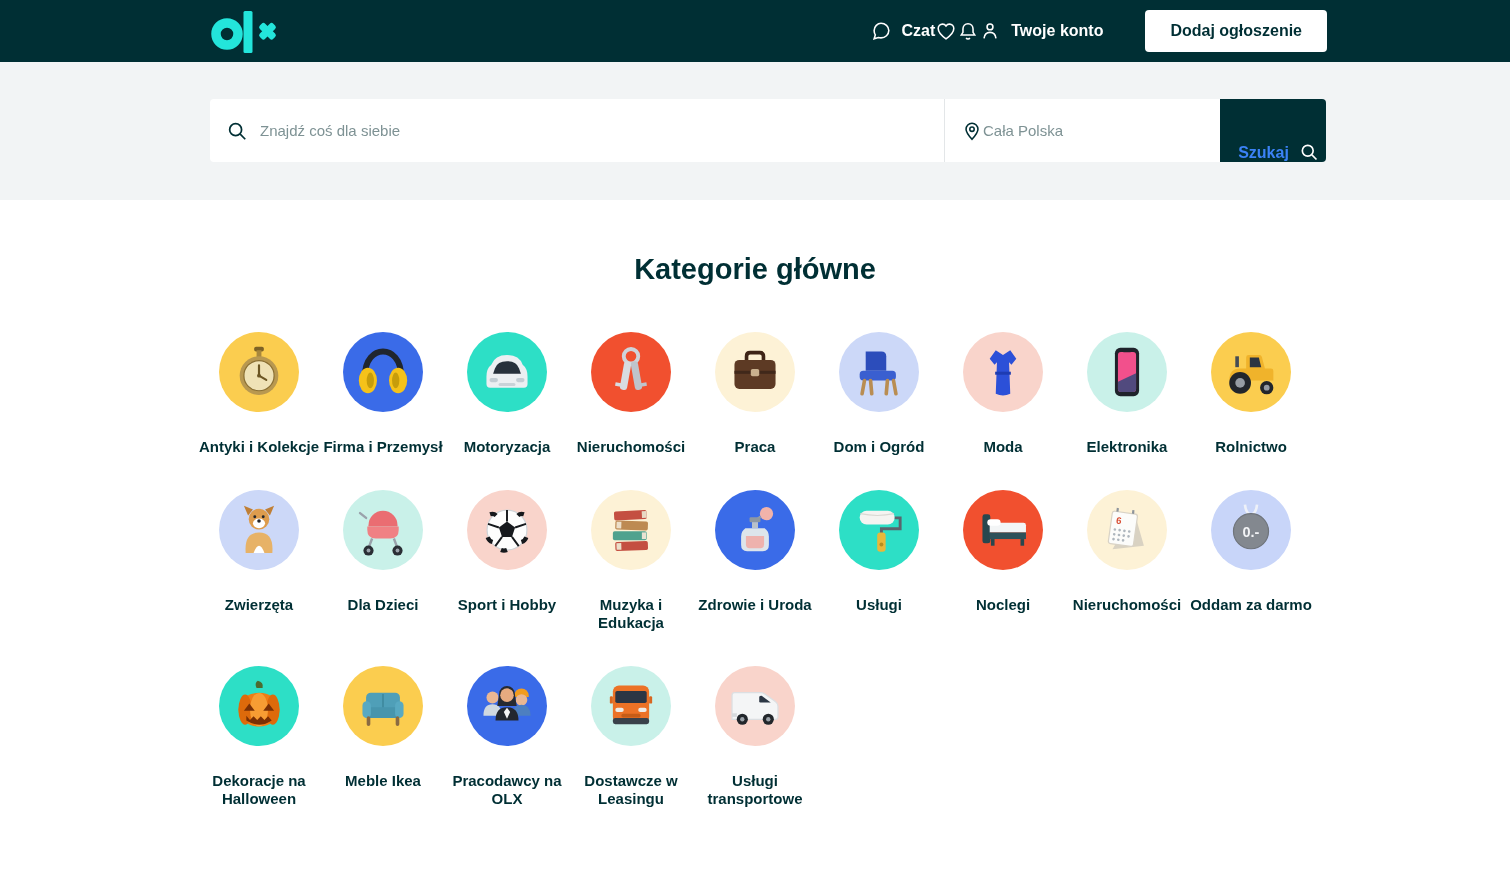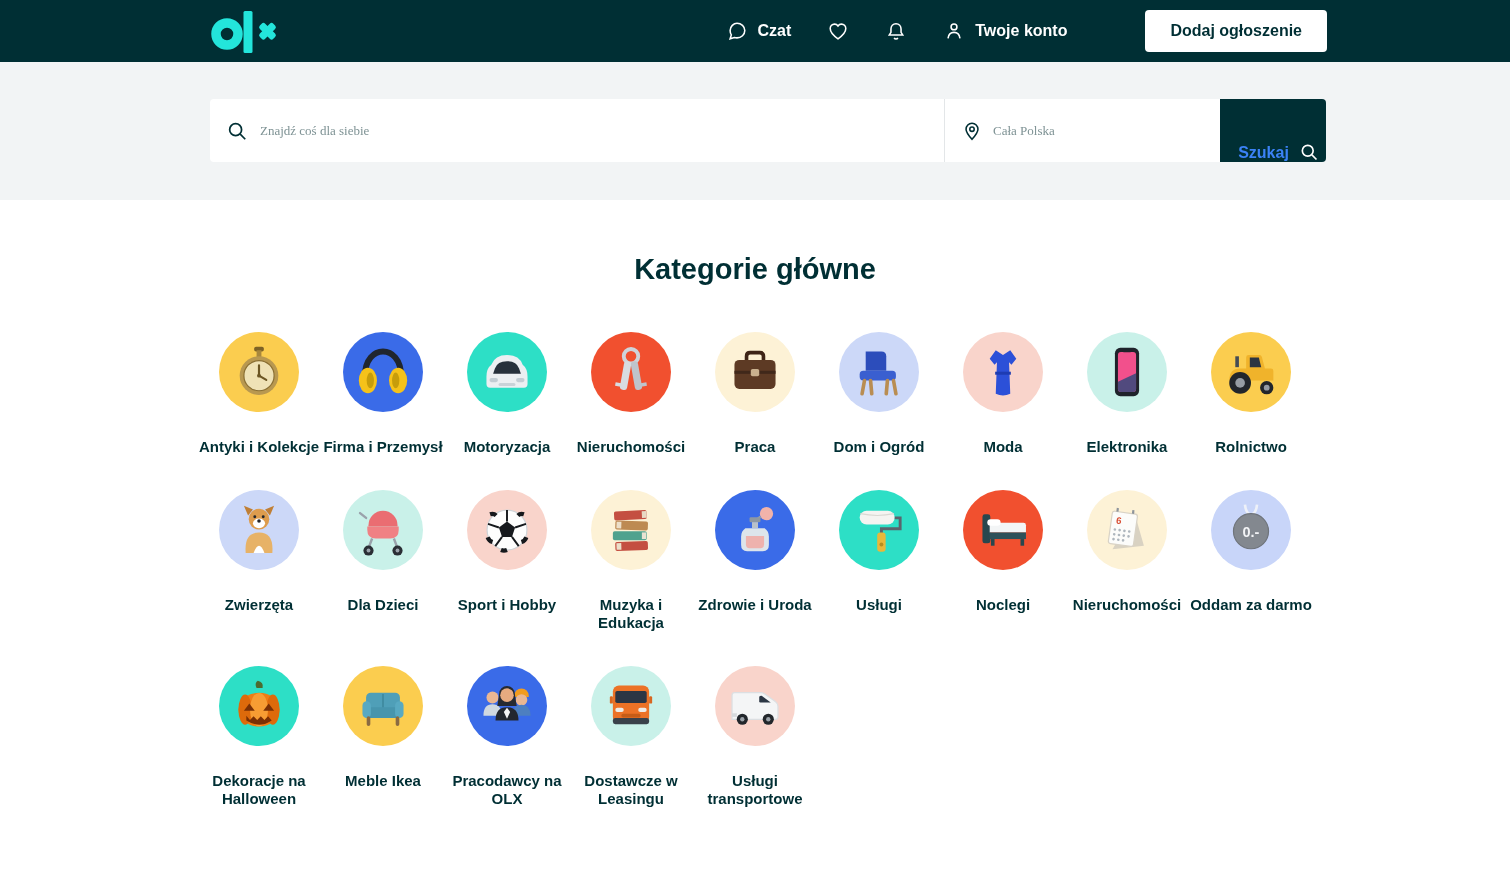--- a/index.html
+++ b/index.html
@@ -4,39 +4,39 @@
 <style>
   * { margin:0; padding:0; box-sizing:border-box; }
   html,body { width:1510px; height:870px; overflow:hidden; background:#fff;
     font-family:"Liberation Sans", sans-serif; }
   .sr { position:absolute; width:1px; height:1px; overflow:hidden; clip:rect(0 0 0 0); }
 
   
   .header { height:62px; background:#002f34; display:flex; align-items:center;
     padding:0 183px 0 210px; }
   .logo { display:flex; align-items:center; cursor:pointer; }
-  .nav { margin-left:auto; display:flex; align-items:center; gap:36px; }
+  .nav { margin-left:auto; display:flex; align-items:center; }
   .nav-item { display:flex; align-items:center; gap:10px; color:#fff;
     font-weight:700; font-size:16px; cursor:pointer; white-space:nowrap; }
   .nav-icon { width:22px; height:22px; display:block; }
   .post-btn { margin-left:42px; background:#fff; color:#002f34; font-weight:700;
     font-size:16px; padding:12px 25px; border-radius:4px; border:none; cursor:pointer;
     font-family:"Liberation Sans", sans-serif; }
 
   
   .search-section { background:#f2f4f5; height:138px; padding:37px 0 0 210px; }
   .search-bar { display:flex; width:1116px; height:63px; border-radius:4px;
     overflow:hidden; }
   .kw { flex:0 0 735px; background:#fff; display:flex; align-items:center;
     padding:0 14px 0 16px; gap:12px; border-right:1px solid #e3e6e8; }
-  .kw input, .loc input { border:none; outline:none; font-size:13px; width:100%;
-    color:#002f34; font-family:Liberation Serif, serif; background:transparent; }
+  .kw input, .loc input { border:none; outline:none; font-size:15px; width:100%;
+    color:#002f34; font-family:Liberation Sans, sans-serif; background:transparent; }
   .kw input::placeholder { color:#7e9294; }
   .loc { flex:0 0 275px; background:#fff; display:flex; align-items:center;
-    padding:0 14px 0 16px; gap:10px; }
+    padding:0 14px 0 16px; }
   .loc input { color:#7e9294; }
   .search-icon-dark, .pin-icon { width:22px; height:22px; flex:none; }
   .submit { flex:0 0 106px; background:#002f34; color:#3b82f6; border:none;
     display:flex; align-items:flex-end; justify-content:center; gap:10px;
     font-weight:700; font-size:16px; cursor:pointer;
     font-family:"Liberation Sans", sans-serif;padding-left:11px; }
   .submit svg { width:20px; height:20px; }
 
   
   .title { text-align:center; margin-top:53px; font-size:29px; font-weight:700;

